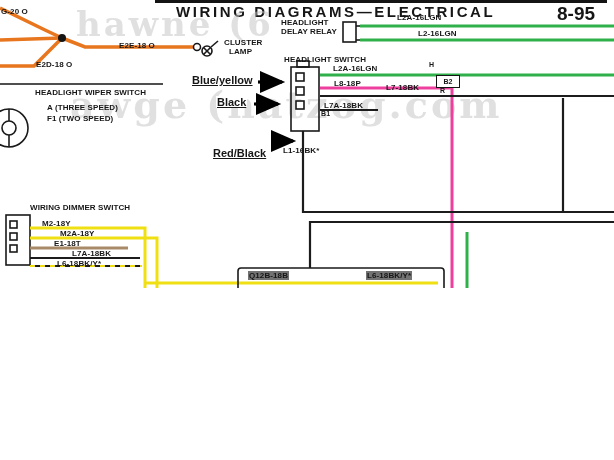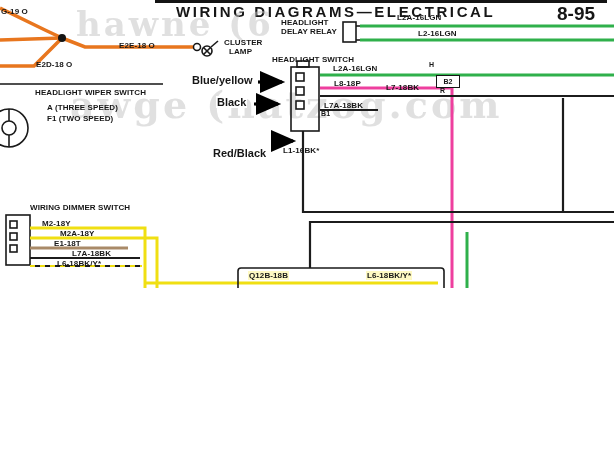--- a/index.html
+++ b/index.html
@@ -12,23 +12,23 @@
   .pagenum{position:absolute;left:557px;top:3px;font-size:19px;font-weight:bold;}
   .wm{position:absolute;font-family:"DejaVu Serif",serif;font-weight:bold;
       color:var(--c-watermark);opacity:.5;white-space:nowrap;letter-spacing:3px;z-index:1;margin-left:24px;}
   .wm.t{left:52px;top:4px;font-size:34px;}
   .wm.m{left:46px;top:82px;font-size:38px;}
   .wm.b{left:46px;top:184px;font-size:38px;}
   svg.diagram{position:absolute;left:0;top:0;z-index:2;}
   .lbl{position:absolute;font-size:8px;font-weight:bold;white-space:nowrap;z-index:3;
        letter-spacing:.1px;color:#161616;}
   .lbl.s{font-size:7px;}
-  .lbl.bg{background:#fef9c3;padding:0 1px;}
+  .lbl.bg{background:#737373;padding:0 1px;}
   .ann{position:absolute;font-size:11px;font-weight:bold;background:#fff;
-       padding:0 1px;z-index:3;white-space:nowrap;}
+       padding:0 1px;z-index:3;white-space:nowrap;text-decoration:underline;}
   .b2box{position:absolute;left:436px;top:75px;width:22px;height:11px;border:1.4px solid #161616;
          z-index:3;background:#fff;display:flex;align-items:center;justify-content:center;
          font-size:7px;font-weight:bold;}
   
   .wo{stroke:var(--c-orange);stroke-width:3.5;fill:none;}
   .wg{stroke:var(--c-green);stroke-width:3;fill:none;}
   .wp{stroke:var(--c-pink);stroke-width:3;fill:none;}
   .wy{stroke:var(--c-yellow);stroke-width:3;fill:none;}
   .wt{stroke:var(--c-tan);stroke-width:3;fill:none;}
   .wb{stroke:var(--c-blackwire);stroke-width:2.2;fill:none;}
@@ -125,34 +125,34 @@
         <line x1="30" y1="266" x2="142" y2="266" stroke="var(--c-yellow)" stroke-width="2" stroke-dasharray="5 5"></line>
       </g>
 
       <rect class="sym" x="238" y="268" width="206" height="38" rx="3"></rect>
 
       <line class="arrow" x1="258" y1="82" x2="282" y2="82"></line>
       <line class="arrow" x1="254" y1="104" x2="278" y2="104"></line>
       <line class="arrow" x1="272" y1="141" x2="293" y2="141"></line>
     </svg>
 
-    <div class="lbl" style="left:1px;top:7px">G-19 O</div>
+    <div class="lbl" style="left:1px;top:7px">G-20 O</div>
     <div class="lbl" style="left:119px;top:41px">E2E-18 O</div>
     <div class="lbl" style="left:36px;top:60px">E2D-18 O</div>
 
     <div class="lbl" style="left:224px;top:38px">CLUSTER</div>
     <div class="lbl" style="left:229px;top:47px">LAMP</div>
 
     <div class="lbl" style="left:281px;top:18px">HEADLIGHT</div>
     <div class="lbl" style="left:281px;top:27px">DELAY RELAY</div>
 
     <div class="lbl" style="left:397px;top:13px">L2A-16LGN</div>
     <div class="lbl" style="left:418px;top:29px">L2-16LGN</div>
 
-    <div class="lbl" style="left:272px;top:55px">HEADLIGHT SWITCH</div>
+    <div class="lbl" style="left:284px;top:55px">HEADLIGHT SWITCH</div>
     <div class="lbl" style="left:333px;top:64px">L2A-16LGN</div>
     <div class="lbl s" style="left:429px;top:61px">H</div>
     <div class="lbl" style="left:334px;top:79px">L8-18P</div>
     <div class="b2box">B2</div>
     <div class="lbl" style="left:386px;top:83px">L7-18BK</div>
     <div class="lbl s" style="left:440px;top:87px">R</div>
     <div class="lbl" style="left:324px;top:101px">L7A-18BK</div>
     <div class="lbl s" style="left:321px;top:110px">B1</div>
     <div class="lbl" style="left:283px;top:146px">L1-16BK*</div>
 

